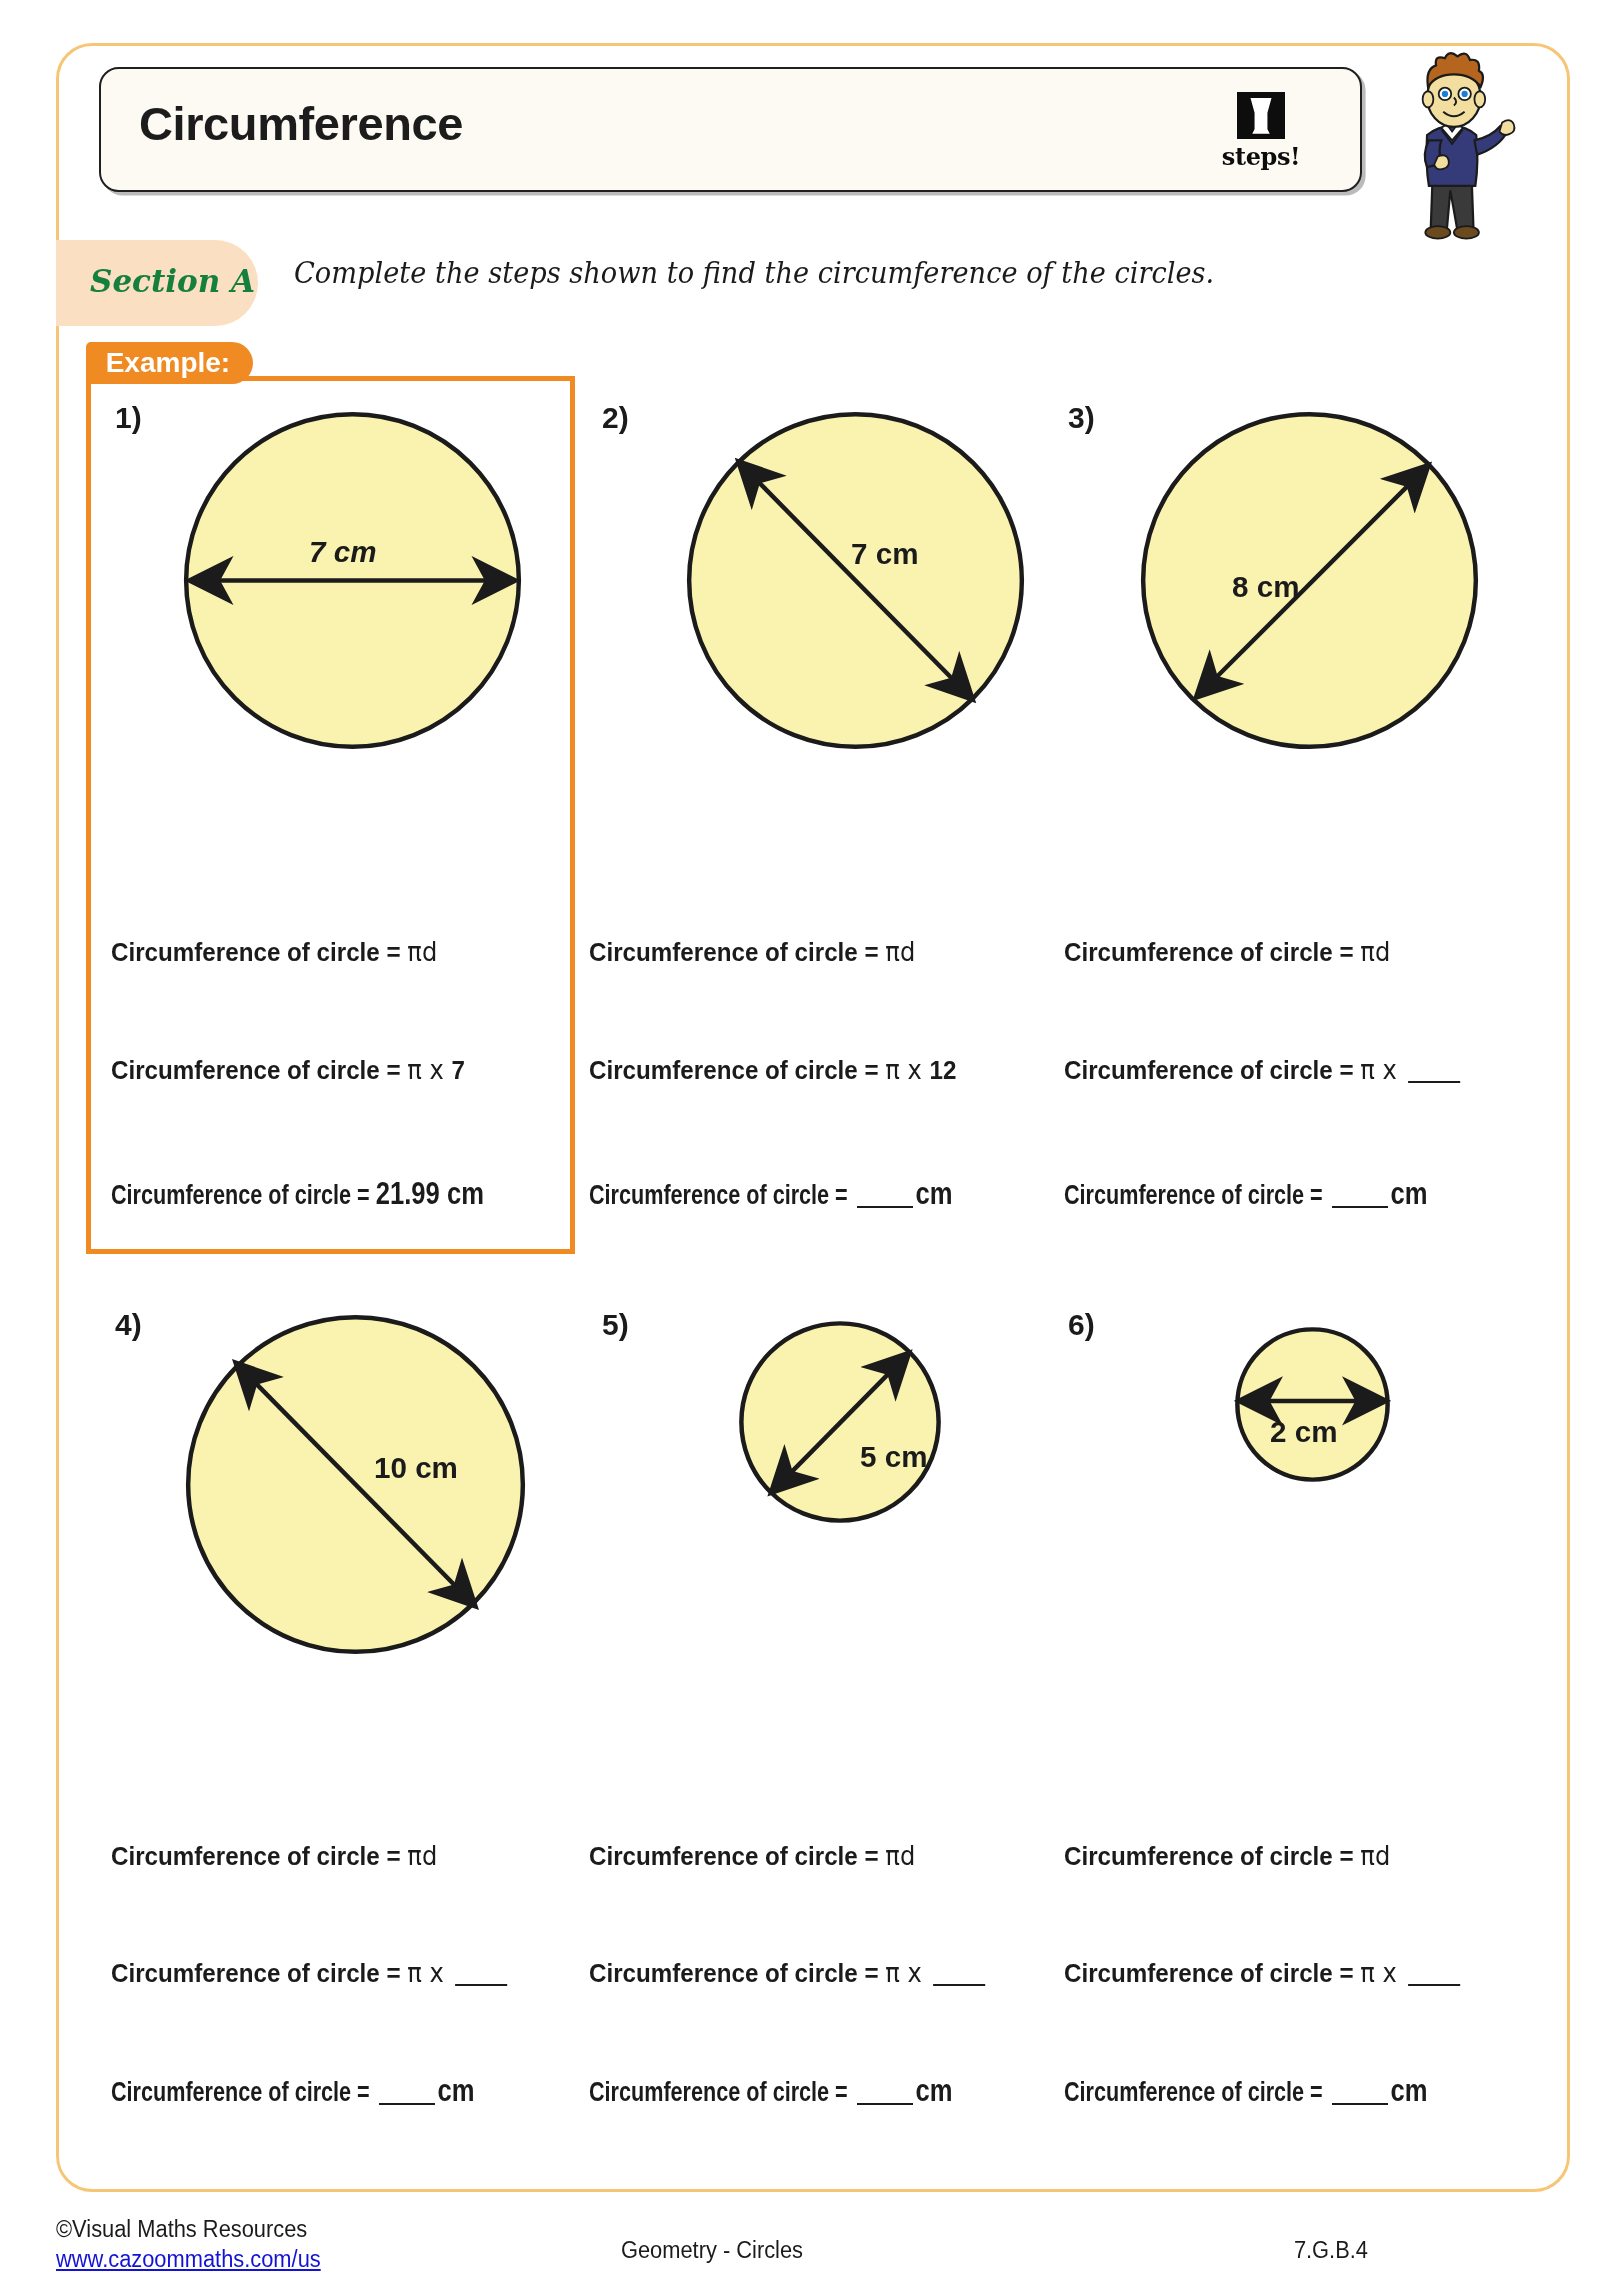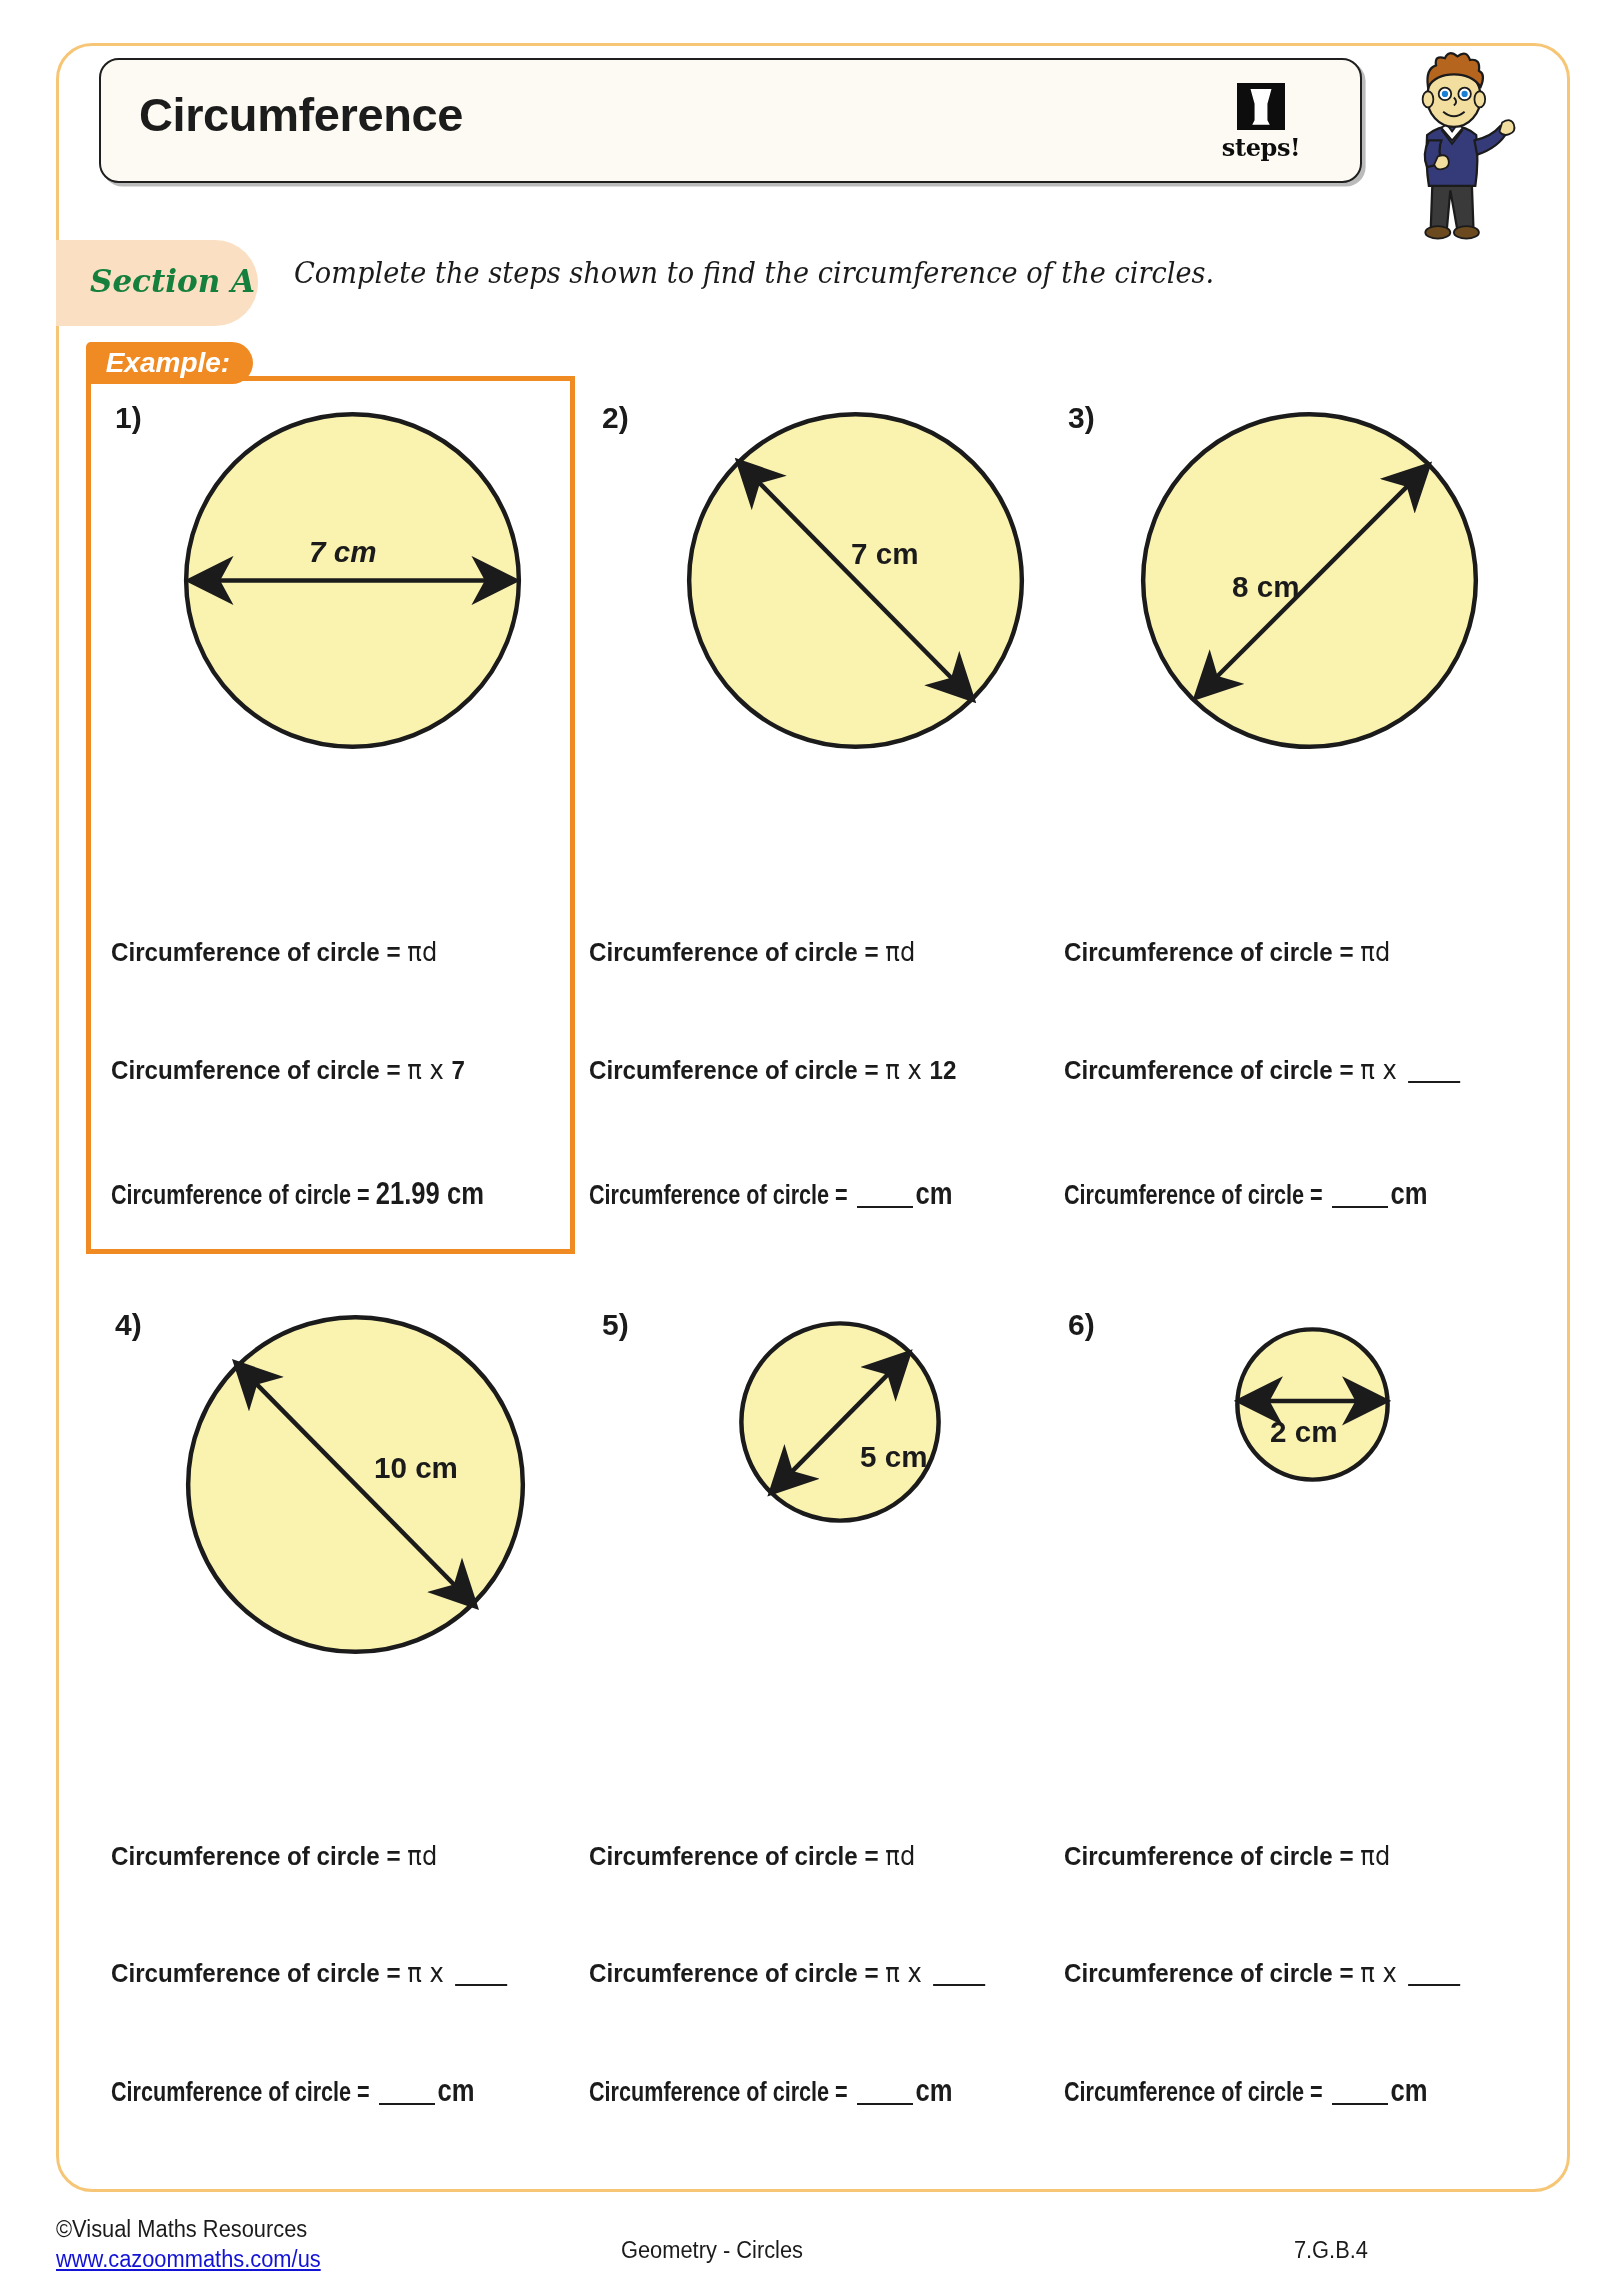--- a/index.html
+++ b/index.html
@@ -25,21 +25,21 @@
     border: 3.6px solid #F6C676;
     border-radius: 36px;
     box-sizing: border-box;
     background: #ffffff;
   }
 
   
   .title-box {
     position: absolute;
     left: 99px;
-    top: 58px;
+    top: 67px;
     width: 1263px;
     height: 125px;
     background: #FCFAF2;
     border: 2.7px solid #1f1f1f;
     border-radius: 19.7px;
     box-sizing: border-box;
     box-shadow: 3.6px 3.6px 0 rgba(30,30,30,0.30);
   }
   .title-text {
     position: absolute;
@@ -141,21 +141,20 @@
   .example-tab {
     position: absolute;
     left: 86px;
     top: 342px;
     height: 42px;
     background: #F08A22;
     border-radius: 5.4px 23px 23px 0;
     padding: 0 23px 0 19.7px;
     display: flex;
     align-items: center;
-    font-style: italic;
   }
   .example-tab-label {
     color: #ffffff;
     font-size: 28px;
     font-weight: bold;
   }
 
   
   .qnum {
     position: absolute;

